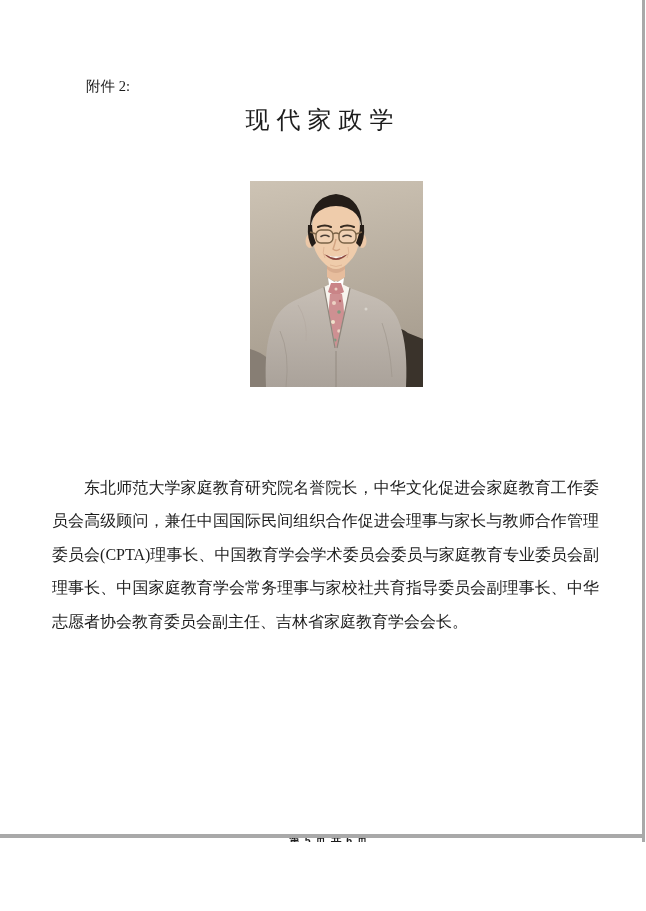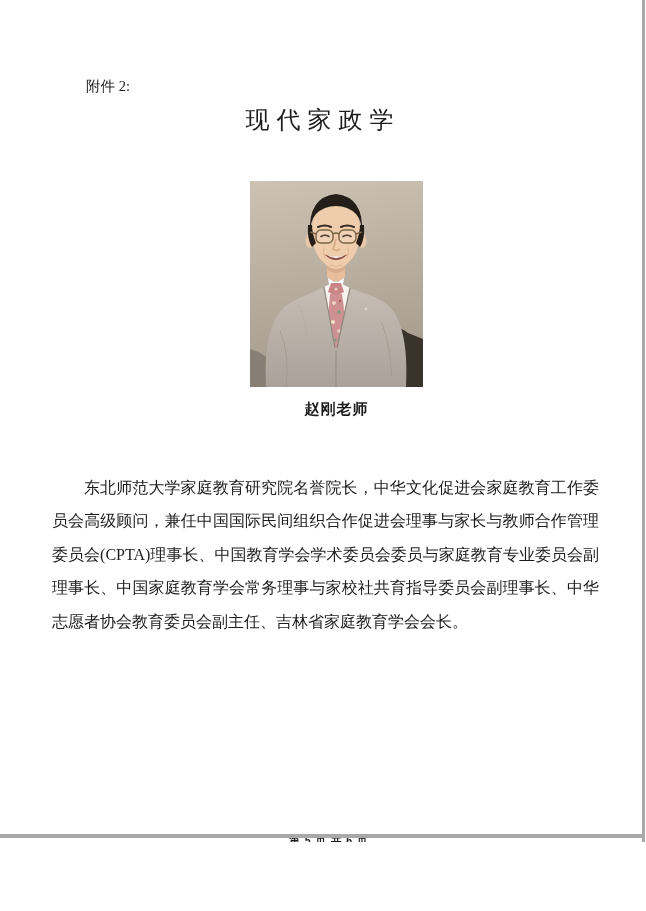--- a/index.html
+++ b/index.html
@@ -137,21 +137,20 @@
         <path d="M100 107 L87 167" stroke="#8f867c" stroke-width="1.2" fill="none"></path>
         <path d="M86 170 L86 206" stroke="#938a80" stroke-width="1" fill="none"></path>
         <path d="M30 150 Q40 172 36 206" stroke="#9b9289" stroke-width="1" fill="none" opacity="0.6"></path>
         <path d="M132 142 Q140 164 142 196" stroke="#9b9289" stroke-width="1" fill="none" opacity="0.6"></path>
         <path d="M48 124 Q58 140 56 160" stroke="#b3aaa1" stroke-width="1" fill="none" opacity="0.7"></path>
         <circle cx="116" cy="128" r="1.5" fill="#d8d4cc"></circle>
       </g>
     </svg>
   </div>
 
-  <div class="photo-caption">赵刚老师</div>
 
   <div class="body-text">
       <p>东北师范大学家庭教育研究院名誉院长，中华文化促进会家庭教育工作委员会高级顾问，兼任中国国际民间组织合作促进会理事与家长与教师合作管理委员会(CPTA)理事长、中国教育学会学术委员会委员与家庭教育专业委员会副理事长、中国家庭教育学会常务理事与家校社共育指导委员会副理事长、中华志愿者协会教育委员会副主任、吉林省家庭教育学会会长。</p>
     </div>
 
   <div class="page-footer">第 5 页 共 6 页</div>
 
   <div class="edge-right"></div>
   <div class="edge-bottom"></div>
 </div>

